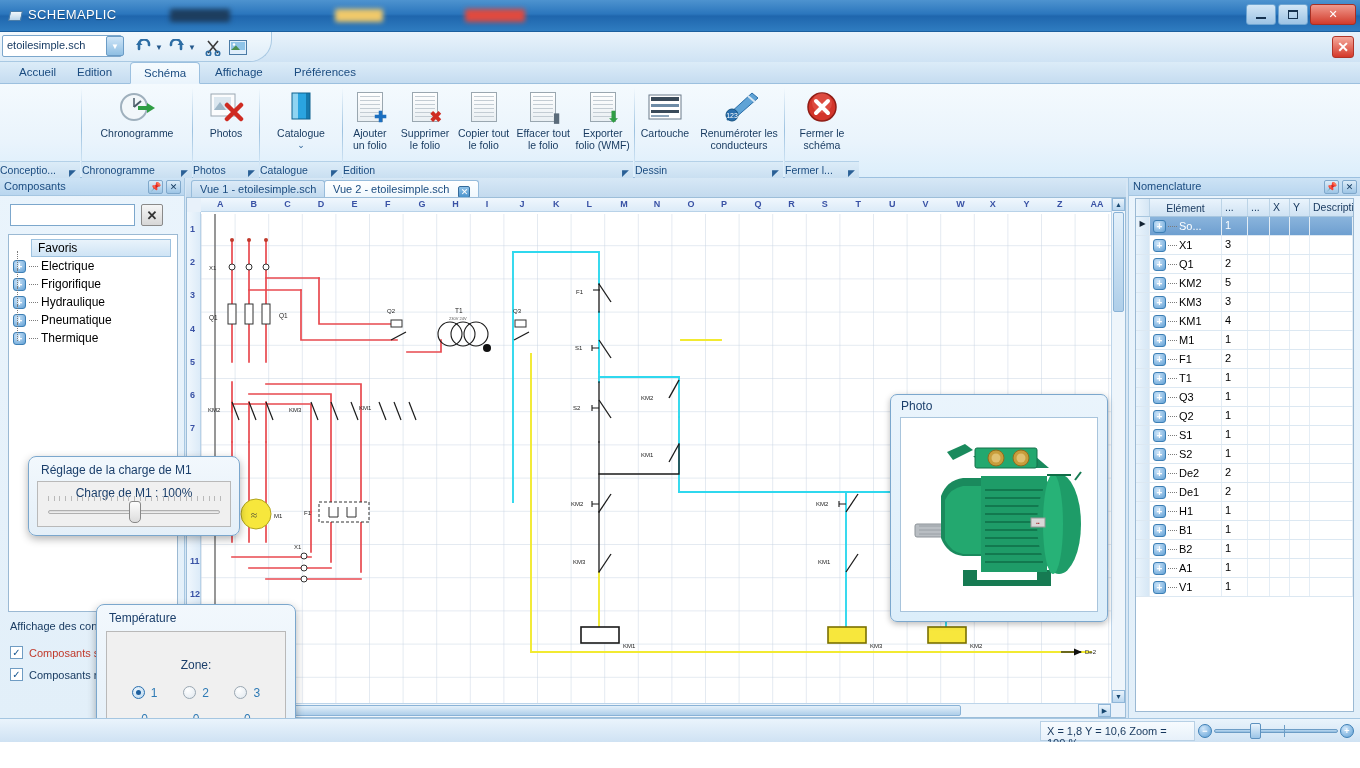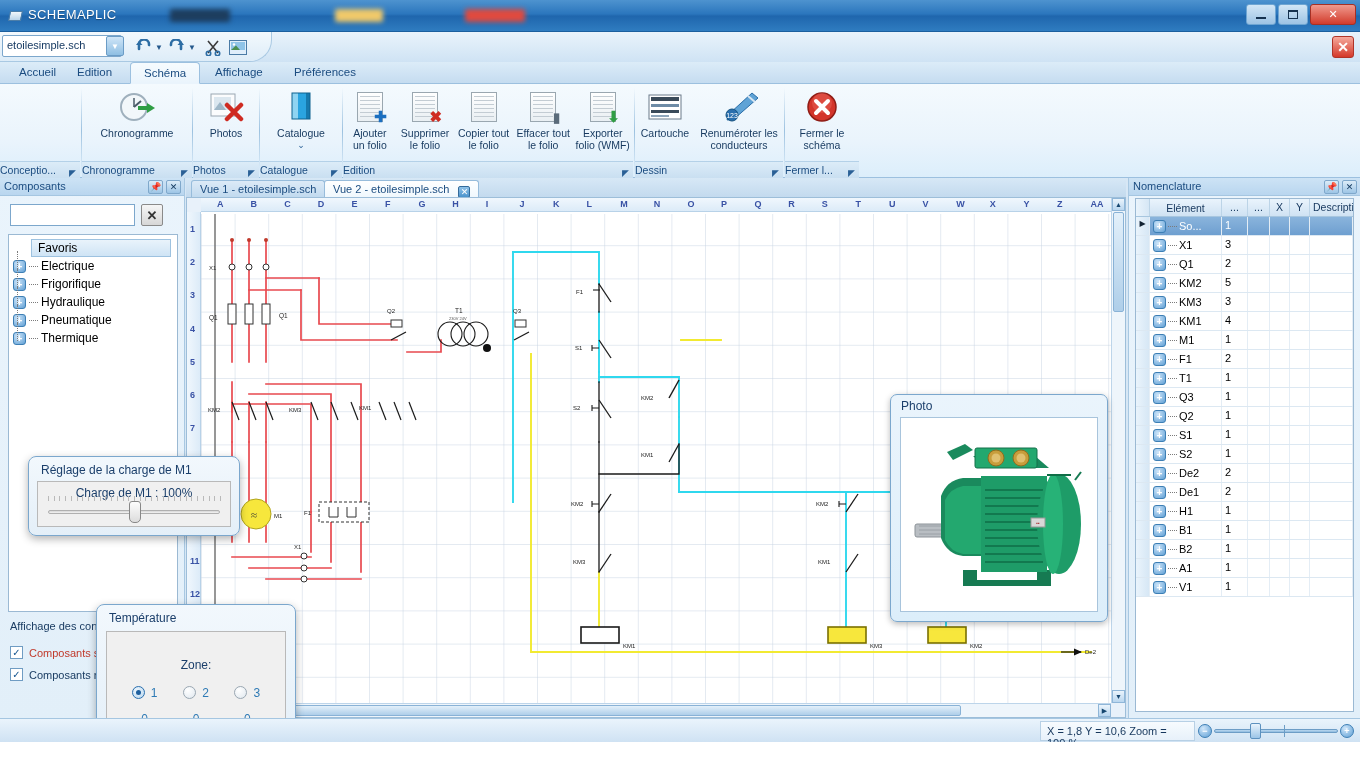--- a/index.html
+++ b/index.html
@@ -170,21 +170,21 @@
   .photoframe { position:absolute; left:9px; top:22px; right:9px; bottom:9px;
      background:#fff; border:1px solid #a8c4dc; overflow:hidden;}
 
   
   .rpanel { position:absolute; left:1128px; top:0; width:232px; height:540px;
      background:linear-gradient(#eaf4fc,#e2eff9); border-left:1px solid #a8c8e2;}
   .grid { position:absolute; left:6px; top:20px; right:6px; bottom:6px;
      background:#fff; border:1px solid #9bb9d3; overflow:hidden;}
   .ghead { display:flex; height:18px; background:linear-gradient(#eaf4fc,#cfe2f3);
      border-bottom:1px solid #a7c6df; font-size:10.5px; color:#16375d;}
-  .ghead div { border-right:1px solid #bcd4e7; padding:2px 3px; text-align:center;}
+  .ghead div { border-right:1px solid #bcd4e7; padding:2px 3px; text-align:left;}
   .grow { display:flex; height:19px; font-size:11px; color:#000;
      border-bottom:1px solid #dce8f2; }
   .grow div { border-right:1px solid #e4edf5; padding:2px 3px; overflow:hidden; white-space:nowrap;}
   .grow.sel { background:linear-gradient(#8ab4dc,#6e9fd0); color:#fff;}
   .c-ind{width:14px;flex:none;background:linear-gradient(90deg,#eaf4fc,#d6e7f5);}
   .c-el{width:72px;flex:none;display:flex;align-items:center;gap:2px;}
   .c-n{width:26px;flex:none;}
   .c-a{width:22px;flex:none;}
   .c-x{width:20px;flex:none;}
   .c-y{width:20px;flex:none;}

